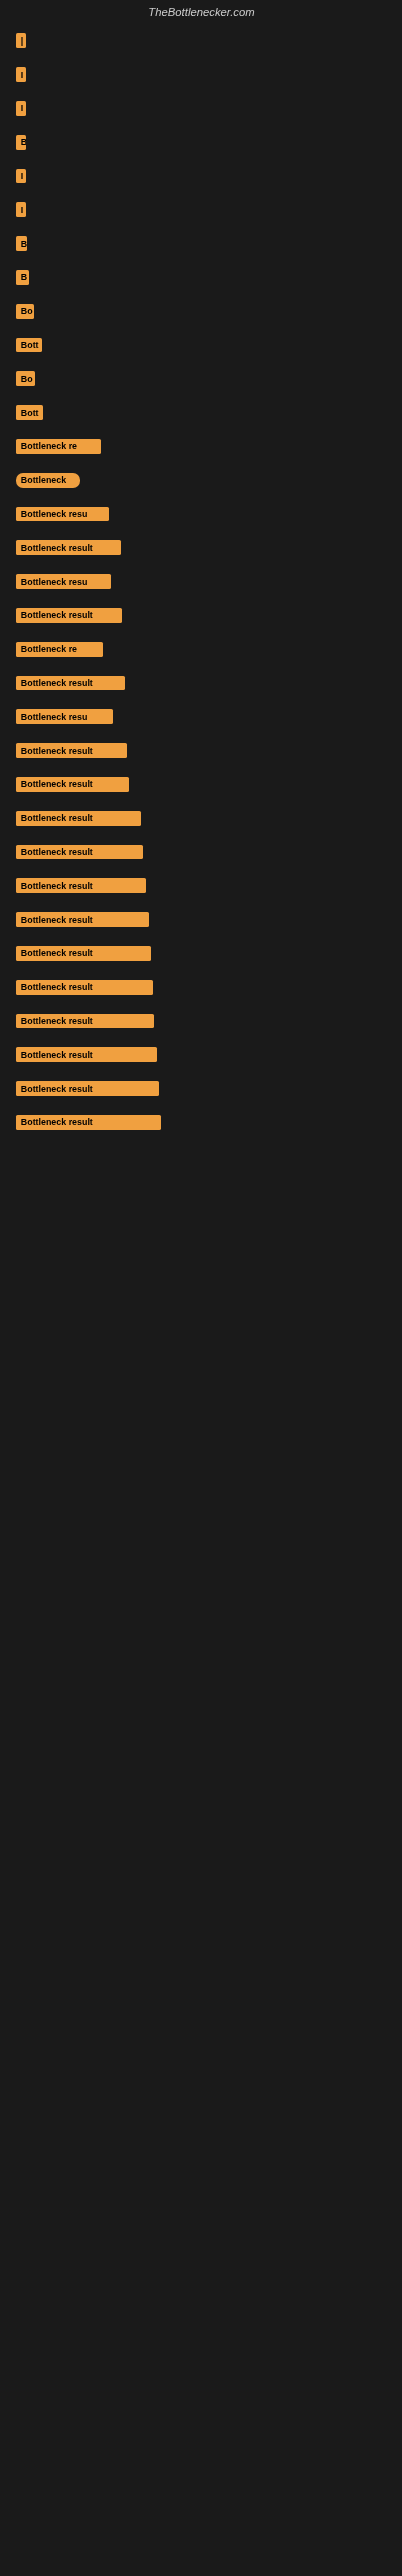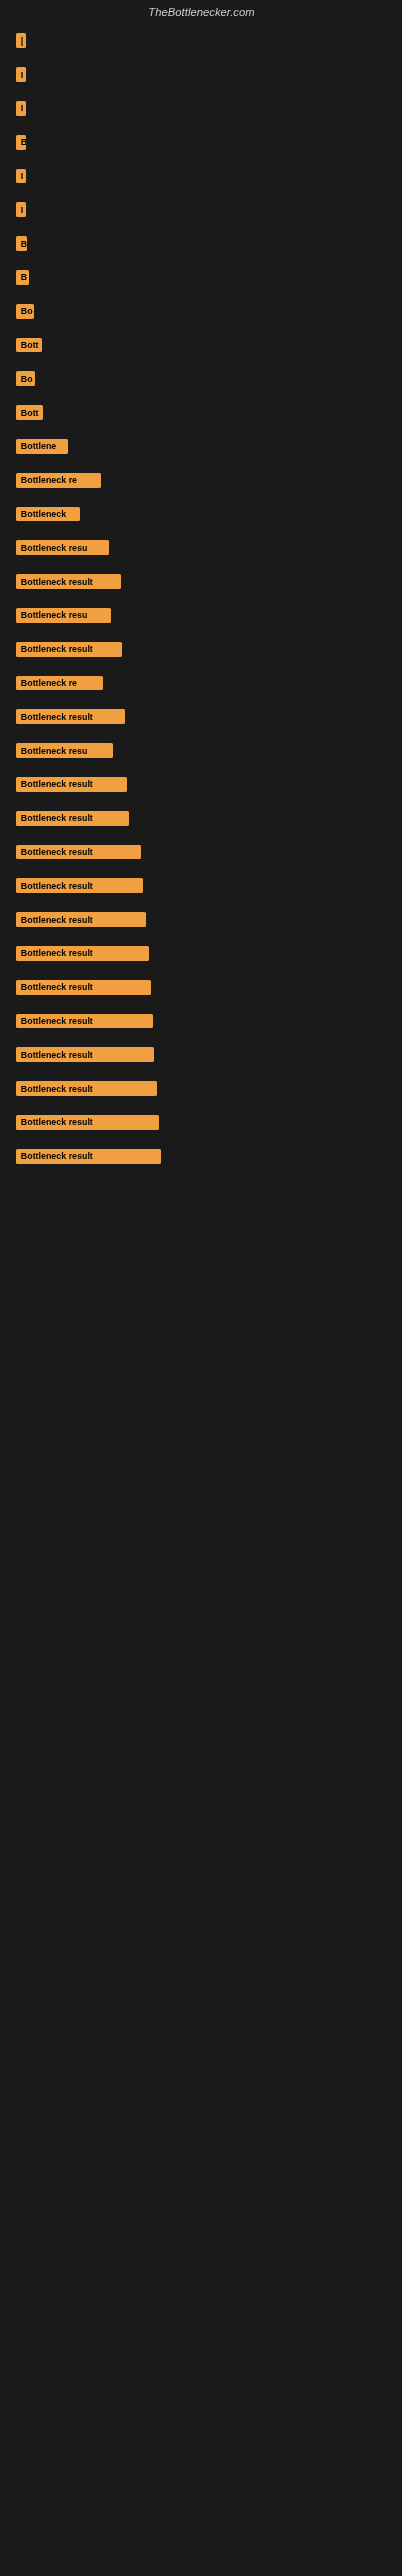--- a/index.html
+++ b/index.html
@@ -93,29 +93,25 @@
     <div class="bar-row" style="margin-bottom: 11.3px;">
       <div style="width: 8px;"></div>
       <span class="bar-label" style="min-width: 19.3px; width: 19.3px;">Bo</span>
     </div>
     <div class="bar-row" style="margin-bottom: 11.3px;">
       <div style="width: 8px;"></div>
       <span class="bar-label" style="min-width: 27px; width: 27px;">Bott</span>
     </div>
     <div class="bar-row" style="margin-bottom: 11.3px;">
       <div style="width: 8px;"></div>
-      <span class="bar-label" style="min-width: 52px; width: 52px;">Bottlene</span>
-    </div>
-    <div class="bar-row" style="margin-bottom: 11.3px;">
-      <div style="width: 8px;"></div>
       <span class="bar-label" style="min-width: 85px; width: 85px;">Bottleneck re</span>
     </div>
     <div class="bar-row" style="margin-bottom: 11.3px;">
       <div style="width: 8px;"></div>
-      <span class="bar-label" style="min-width: 64px; width: 64px;">Bottleneck</span>
+      <span class="bar-label" style="min-width: 64px; width: 64px; border-radius: 7px;">Bottleneck</span>
     </div>
     <div class="bar-row" style="margin-bottom: 11.3px;">
       <div style="width: 8px;"></div>
       <span class="bar-label" style="min-width: 93px; width: 93px;">Bottleneck resu</span>
     </div>
     <div class="bar-row" style="margin-bottom: 11.3px;">
       <div style="width: 8px;"></div>
       <span class="bar-label" style="min-width: 105px; width: 105px;">Bottleneck result</span>
     </div>
     <div class="bar-row" style="margin-bottom: 11.3px;">

